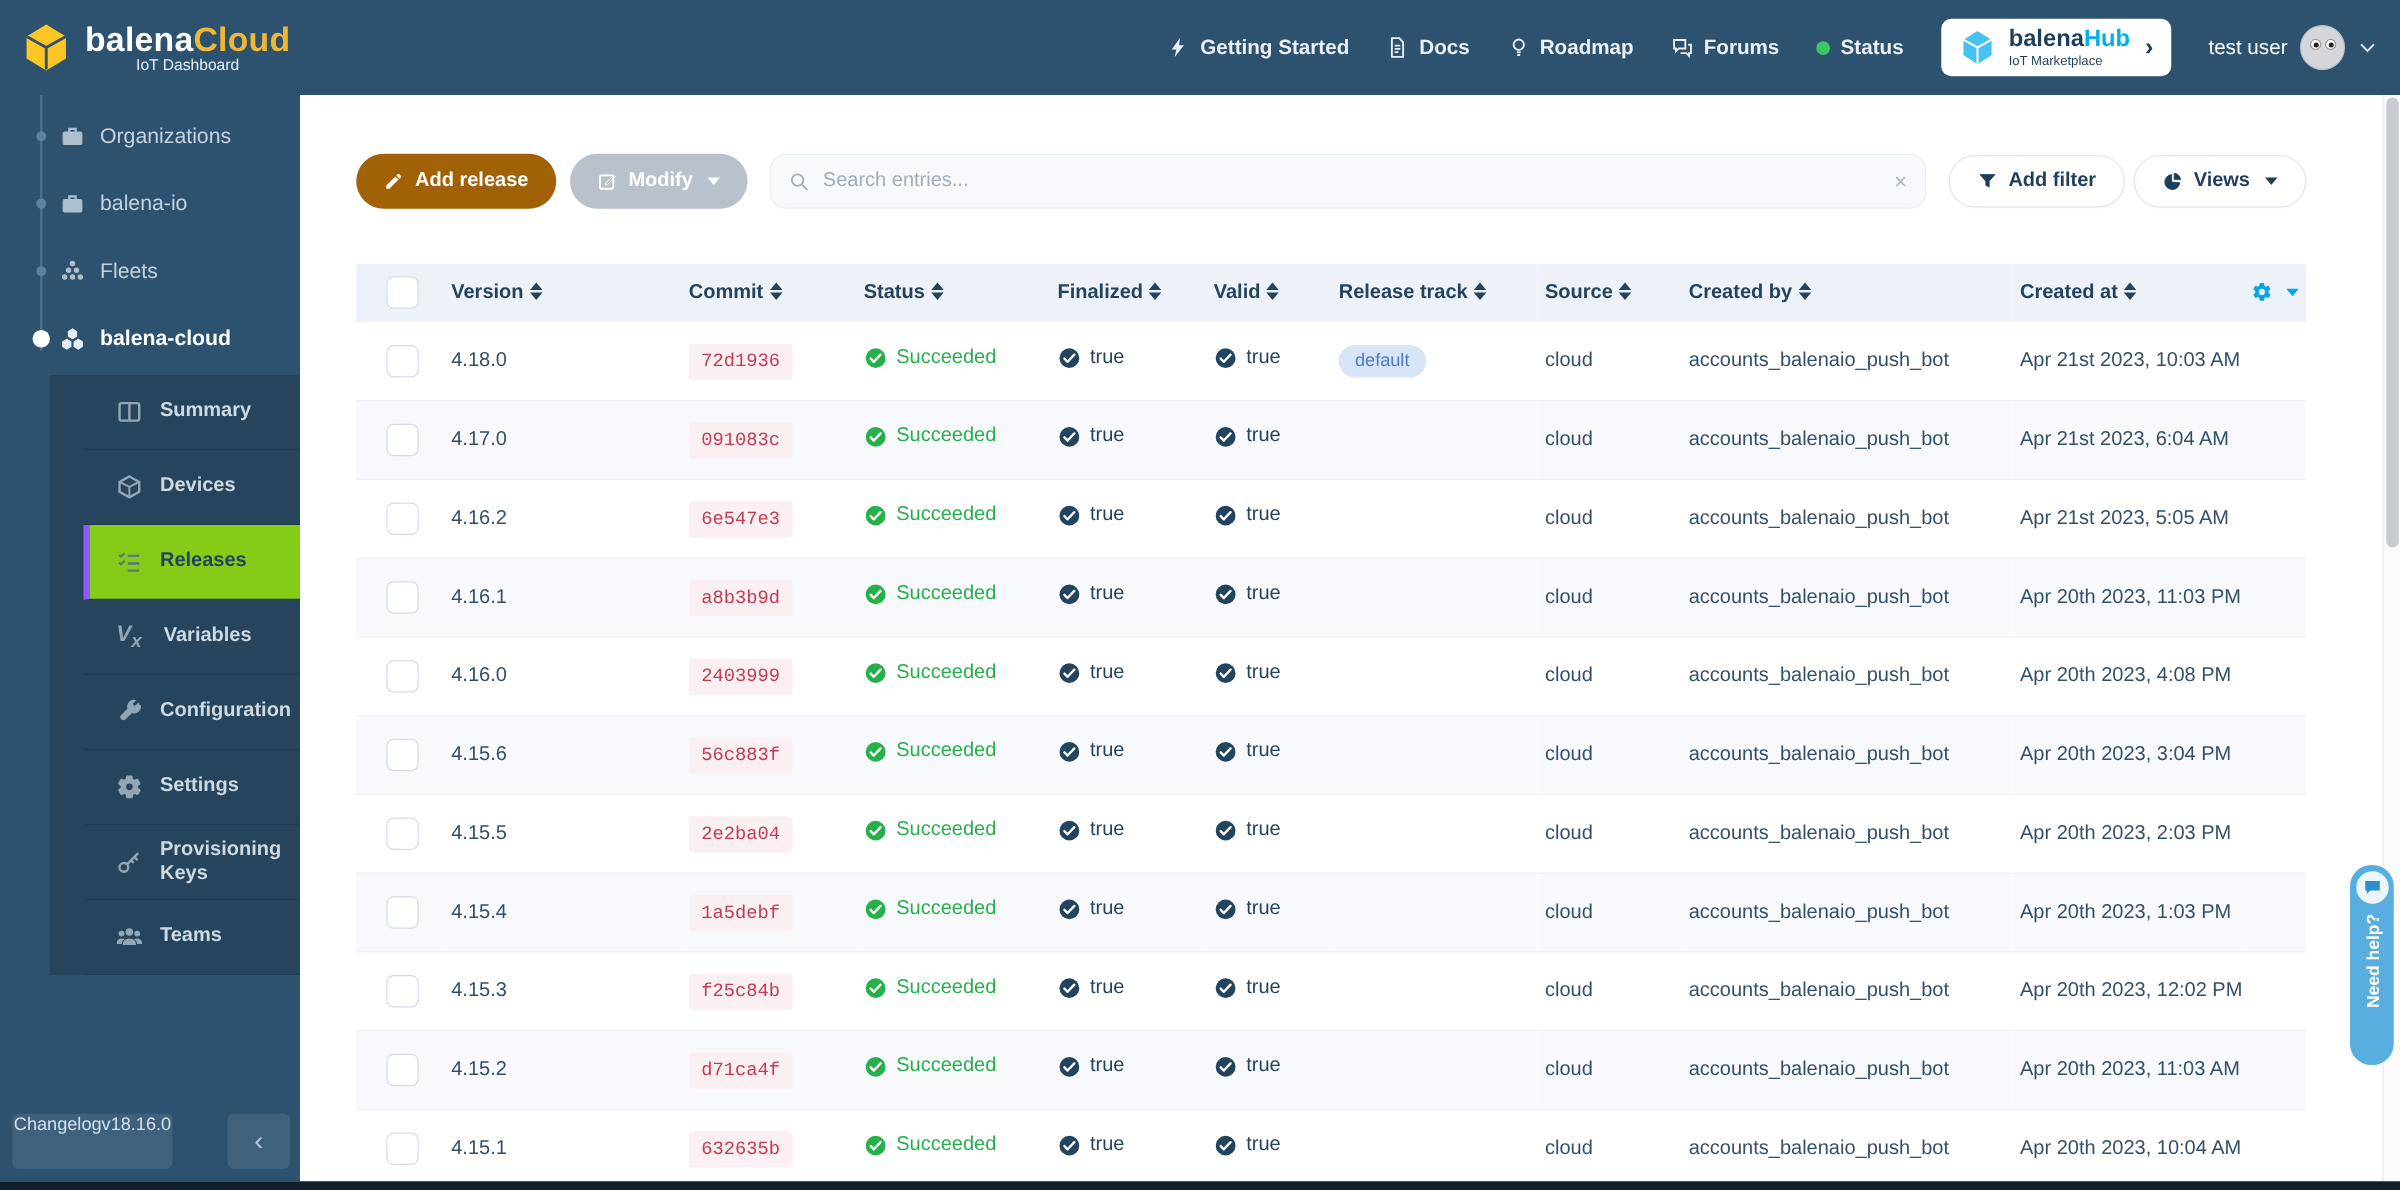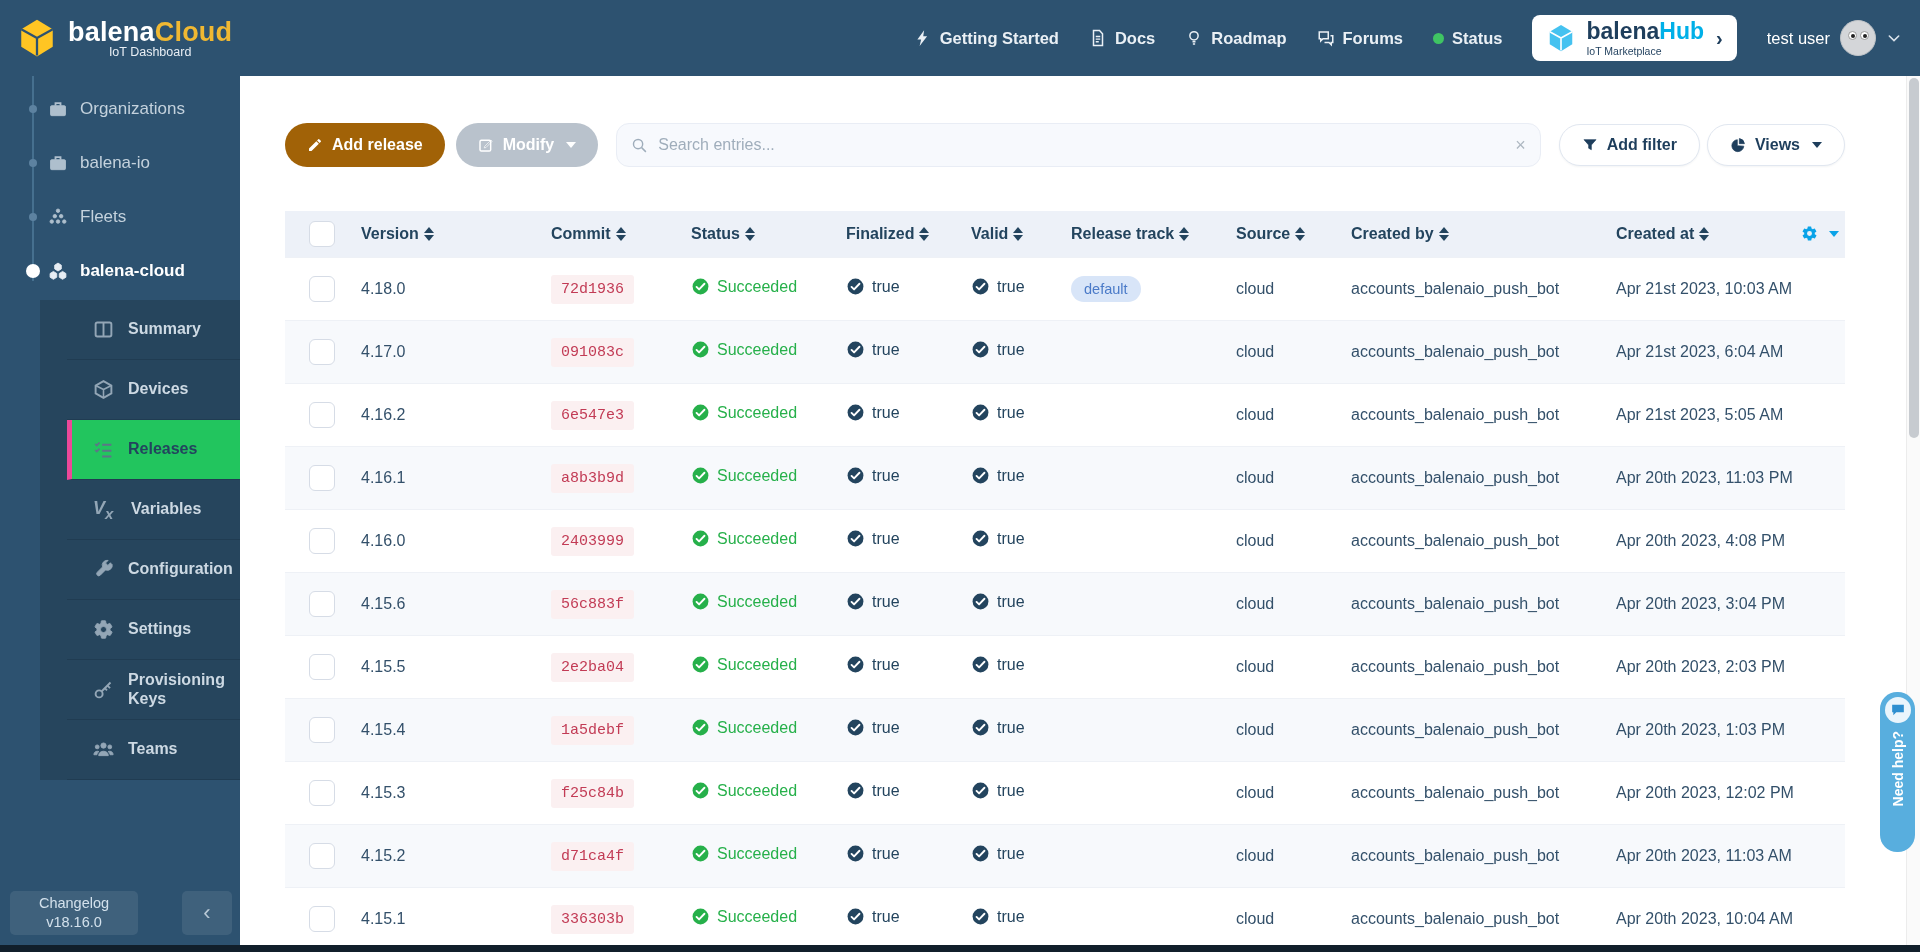--- a/index.html
+++ b/index.html
@@ -16,21 +16,21 @@
   .logo-text .line1 .b1 { color:#ffffff; }
   .logo-text .line1 .b2 { color:#f0b832; }
   .logo-text .line2 { font-size:12.5px; color:#e8eef4; margin-top:-3px;text-align:center; }
   .topnav { display:flex; align-items:center; gap:30px; }
   .nav-item { display:flex; align-items:center; gap:8px; color:#eaf0f5; font-size:16.5px;
               font-weight:600; cursor:pointer; }
   .nav-item svg { width:18px; height:18px; fill:#eaf0f5; }
   .status-dot { width:11px; height:11px; border-radius:50%; background:#3fc463; }
   .hub-pill { background:#ffffff; border-radius:8px; height:46px; display:flex; align-items:center;
               gap:10px; padding:0 14px; cursor:pointer; }
-  .hub-text .h1 { font-size:23px; font-weight:bold; line-height:1; }
+  .hub-text .h1 { font-size:19px; font-weight:bold; line-height:1; }
   .hub-text .h1 .hb1 { color:#1e3e5c; } .hub-text .h1 .hb2 { color:#00b0e8; }
   .hub-text .h2 { font-size:10.5px; color:#1e3e5c; margin-top:2px; }
   .hub-arrow { color:#1e3e5c; font-size:20px; font-weight:bold; margin-left:2px; }
   .user { display:flex; align-items:center; gap:10px; cursor:pointer; }
   .user-name { color:#ffffff; font-size:16.5px; }
   .avatar { width:36px; height:36px; border-radius:50%; background:#d4d6d9; position:relative;
             overflow:hidden; border:1px solid #bfc3c7; }
   .avatar .eye { position:absolute; top:10px; width:9px; height:9px; background:#fff;
                  border-radius:50%; border:1px solid #999; }
   .avatar .eye::after { content:''; position:absolute; top:2px; left:2px; width:4px; height:4px;
@@ -49,28 +49,28 @@
   .tree-item svg { width:20px; height:20px; fill:#aebfcd; stroke:#aebfcd; }
   .tree-item.active { color:#ffffff; font-weight:bold; }
   .tree-item.active .dot { left:26px; width:14px; height:14px; background:#ffffff; }
   .tree-item.active svg { fill:#e7edf3; stroke:#e7edf3; }
   .submenu { position:absolute; left:40px; top:224px; width:200px; background:#26455d;padding-left:27px; }
   .submenu-item { min-height:60px; display:flex; align-items:center; gap:14px; padding:8px 8px 8px 26px;
                   color:#cdd9e3; font-size:16px; font-weight:600; border-bottom:1px solid #203c52;
                   cursor:pointer; }
   .submenu-item svg { width:21px; height:21px; fill:#93a6b6; stroke:#93a6b6; flex:none; }
   .submenu-item .vx { font-size:18px; font-style:italic; font-weight:bold; color:#93a6b6; width:24px; flex:none;}
-  .submenu-item.active { background:#22c55e; color:#23445e; border-left:5px solid #ec4899;
+  .submenu-item.active { background:#84cc16; color:#23445e; border-left:5px solid #8b5cf6;
                          padding-left:21px; }
   .submenu-item.active svg { fill:#5e7488; stroke:#5e7488; }
   .submenu-label { max-width:120px; line-height:1.15; }
   .sidebar-bottom { position:absolute; left:0; bottom:10px; width:240px; height:44px; }
   .changelog { position:absolute; left:10px; width:128px; height:44px; background:rgba(255,255,255,.09);
                border-radius:5px; color:#d3e1ec; font-size:14.5px; text-align:center; display:flex;
-               flex-direction:column; justify-content:center; cursor:pointer; line-height:1.3; }
+               flex-direction:row; justify-content:center; cursor:pointer; line-height:1.3; }
   .collapse-btn { position:absolute; left:182px; width:50px; height:44px; background:rgba(255,255,255,.09);
                   border-radius:5px; color:#b9c9d6; font-size:22px; display:flex; align-items:center;
                   justify-content:center; cursor:pointer; }
 
   
   .main { position:absolute; top:76px; left:240px; width:1680px; height:869px; background:#ffffff; }
   .toolbar { position:absolute; top:47px; left:45px; width:1560px; height:44px; display:flex;
              align-items:center; }
   .btn { display:flex; align-items:center; gap:9px; height:44px; border-radius:22px; font-size:16px;
          font-weight:600; padding:0 22px; cursor:pointer; border:none; }
@@ -791,21 +791,21 @@
       <td>accounts_balenaio_push_bot</td>
       <td>Apr 20th 2023, 11:03 AM</td>
       <td></td>
     </tr>
 
     <tr>
       <td>
                 <input type="checkbox" class="cb" style="">
               </td>
       <td>4.15.1</td>
-      <td><span class="commit-badge">336303b</span></td>
+      <td><span class="commit-badge">632635b</span></td>
       <td><span class="cell-ic ok-green">
                   <svg fill="#26b04a">
                     <use href="#i-check-circle"></use>
                   </svg>
                   <span>Succeeded</span>
                 </span></td>
       <td><span class="cell-ic ok-navy">
                   <svg fill="#23445e">
                     <use href="#i-check-circle"></use>
                   </svg>

